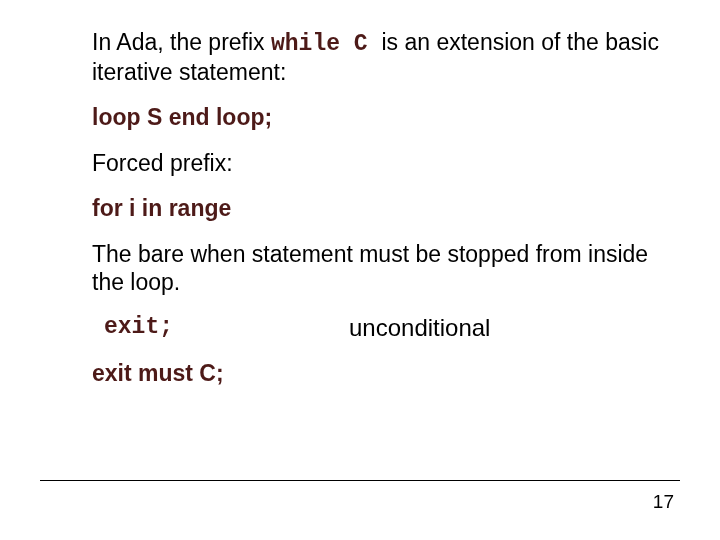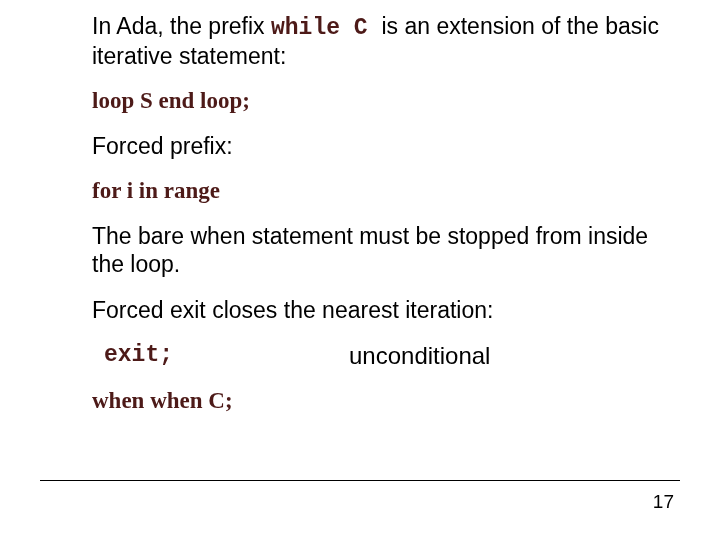--- a/index.html
+++ b/index.html
@@ -8,36 +8,36 @@
     width: 720px;
     height: 540px;
     background: #ffffff;
     font-family: Arial, Helvetica, sans-serif;
     color: #000000;
   }
   .slide {
     box-sizing: border-box;
     width: 720px;
     height: 533px;
-    padding: 12px 60px 0 92px;
+    padding: 28px 60px 0 92px;
     position: relative;
   }
   .para {
     font-size: 23px;
     line-height: 1.22;
     margin: 0 0 18px 0;
   }
   .code {
     font-family: "Courier New", Courier, monospace;
     font-weight: bold;
     color: #4d1a18;
     font-size: 23px;
   }
   .codeblock {
-    font-family: Liberation Serif, serif;
+    font-family: Liberation Sans, sans-serif;
     font-weight: bold;
     color: #4d1a18;
     font-size: 23px;
     margin: 0 0 18px 0;
   }
   .row {
     display: flex;
     margin: 0 0 18px 12px;
   }
   .row .left {
@@ -70,25 +70,24 @@
   </p>
 
   <p class="codeblock">loop S end loop;</p>
 
   <p class="para">Forced prefix:</p>
 
   <p class="codeblock">for i in range</p>
 
   <p class="para">The bare when statement must be stopped from inside the loop.</p>
 
-  <p class="para">Forced exit closes the nearest iteration:</p>
 
   <div class="row">
     <div class="left code">exit;</div>
     <div class="right">unconditional</div>
   </div>
 
-  <p class="codeblock">when when C;</p>
+  <p class="codeblock">exit must C;</p>
 
   <div class="rule"></div>
   <div class="pagenum">17</div>
 
 </div>
 
 </body></html>

